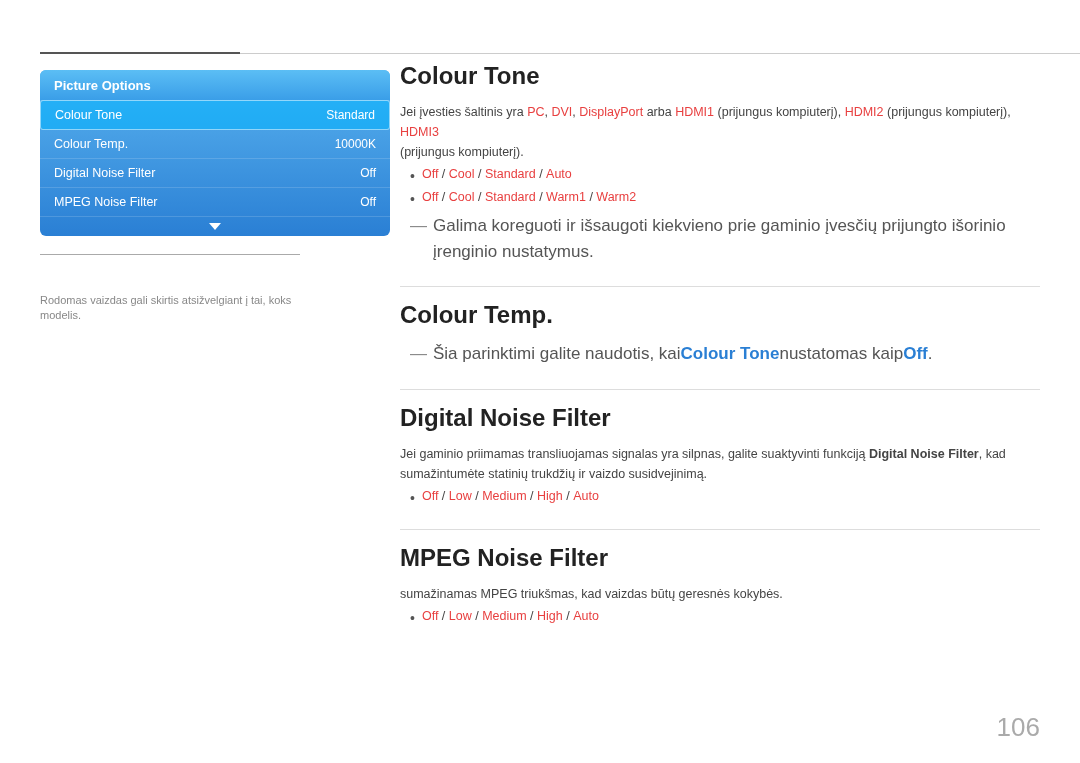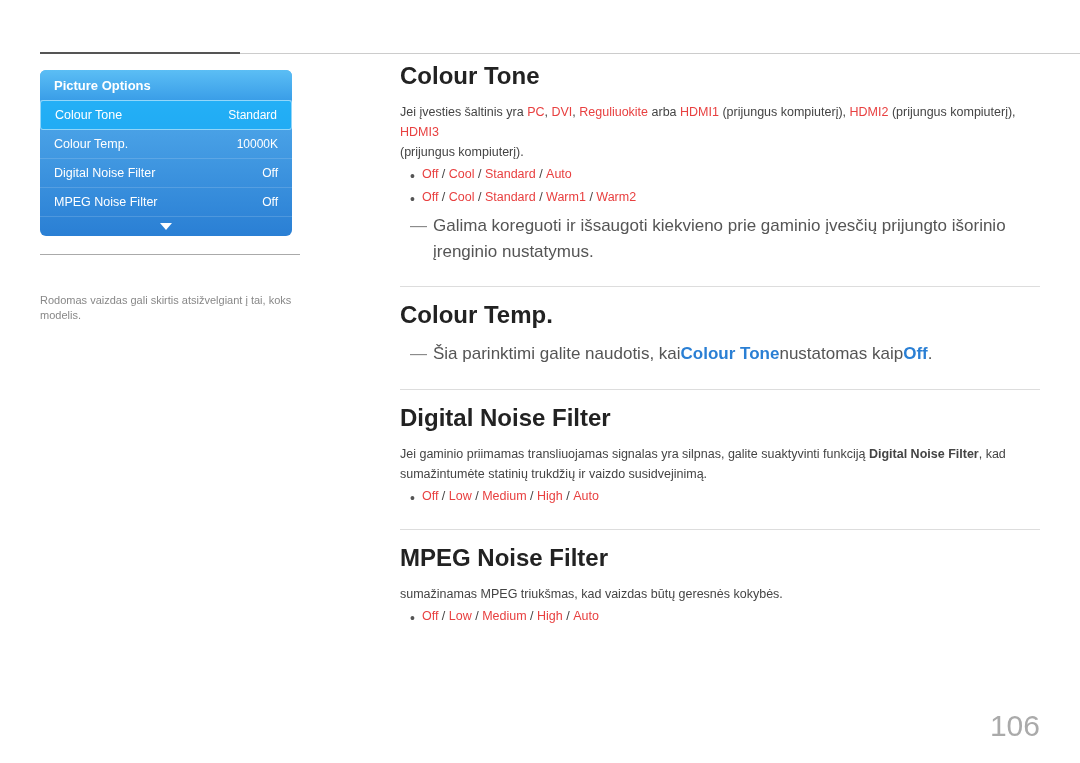--- a/index.html
+++ b/index.html
@@ -43,21 +43,21 @@
       top: 70px;
       left: 40px;
       width: 310px;
     }
 
     .picture-options-box {
       background: linear-gradient(180deg, #5ab4f0 0%, #2a7fd4 100%);
       border-radius: 6px;
       padding: 0;
       overflow: hidden;
-      width: 252px;
+      width: 350px;
     }
 
     .picture-options-title {
       color: #fff;
       font-size: 13px;
       font-weight: bold;
       padding: 8px 14px 7px 14px;
       background: linear-gradient(180deg, #5bbef5 0%, #3a9ee8 100%);
     }
 
@@ -194,21 +194,21 @@
       height: 1px;
       background: #ddd;
       margin: 14px 0;
     }
 
     
     .page-number {
       position: absolute;
       bottom: 20px;
       right: 40px;
-      font-size: 30px;
+      font-size: 26px;
       color: #aaa;
       font-weight: 300;
     }
   </style>
 </head>
 <body>
 
 <div class="top-lines">
   <div class="top-line-dark"></div>
   <div class="top-line-light"></div>
@@ -242,21 +242,21 @@
 
   <div class="left-divider"></div>
   <p class="footnote-left">Rodomas vaizdas gali skirtis atsižvelgiant į tai, koks modelis.</p>
 </div>
 
 <div class="right-content">
 
   <div class="section">
     <h2 class="section-title">Colour Tone</h2>
     <p>
-      Jei įvesties šaltinis yra <span class="highlight-red">PC</span>, <span class="highlight-red">DVI</span>, <span class="highlight-red">Reguliuokite</span> arba <span class="highlight-red">HDMI1</span> (prijungus kompiuterį), <span class="highlight-red">HDMI2</span> (prijungus kompiuterį), <span class="highlight-red">HDMI3</span><br>(prijungus kompiuterį).
+      Jei įvesties šaltinis yra <span class="highlight-red">PC</span>, <span class="highlight-red">DVI</span>, <span class="highlight-red">DisplayPort</span> arba <span class="highlight-red">HDMI1</span> (prijungus kompiuterį), <span class="highlight-red">HDMI2</span> (prijungus kompiuterį), <span class="highlight-red">HDMI3</span><br>(prijungus kompiuterį).
     </p>
     <ul class="bullet-list">
       <li>
         <span class="highlight-red">Off</span>&nbsp;/&nbsp;<span class="highlight-red">Cool</span>&nbsp;/&nbsp;<span class="highlight-red">Standard</span>&nbsp;/&nbsp;<span class="highlight-red">Auto</span>
       </li>
     </ul>
     <ul class="bullet-list">
       <li>
         <span class="highlight-red">Off</span>&nbsp;/&nbsp;<span class="highlight-red">Cool</span>&nbsp;/&nbsp;<span class="highlight-red">Standard</span>&nbsp;/&nbsp;<span class="highlight-red">Warm1</span>&nbsp;/&nbsp;<span class="highlight-red">Warm2</span>
       </li>

